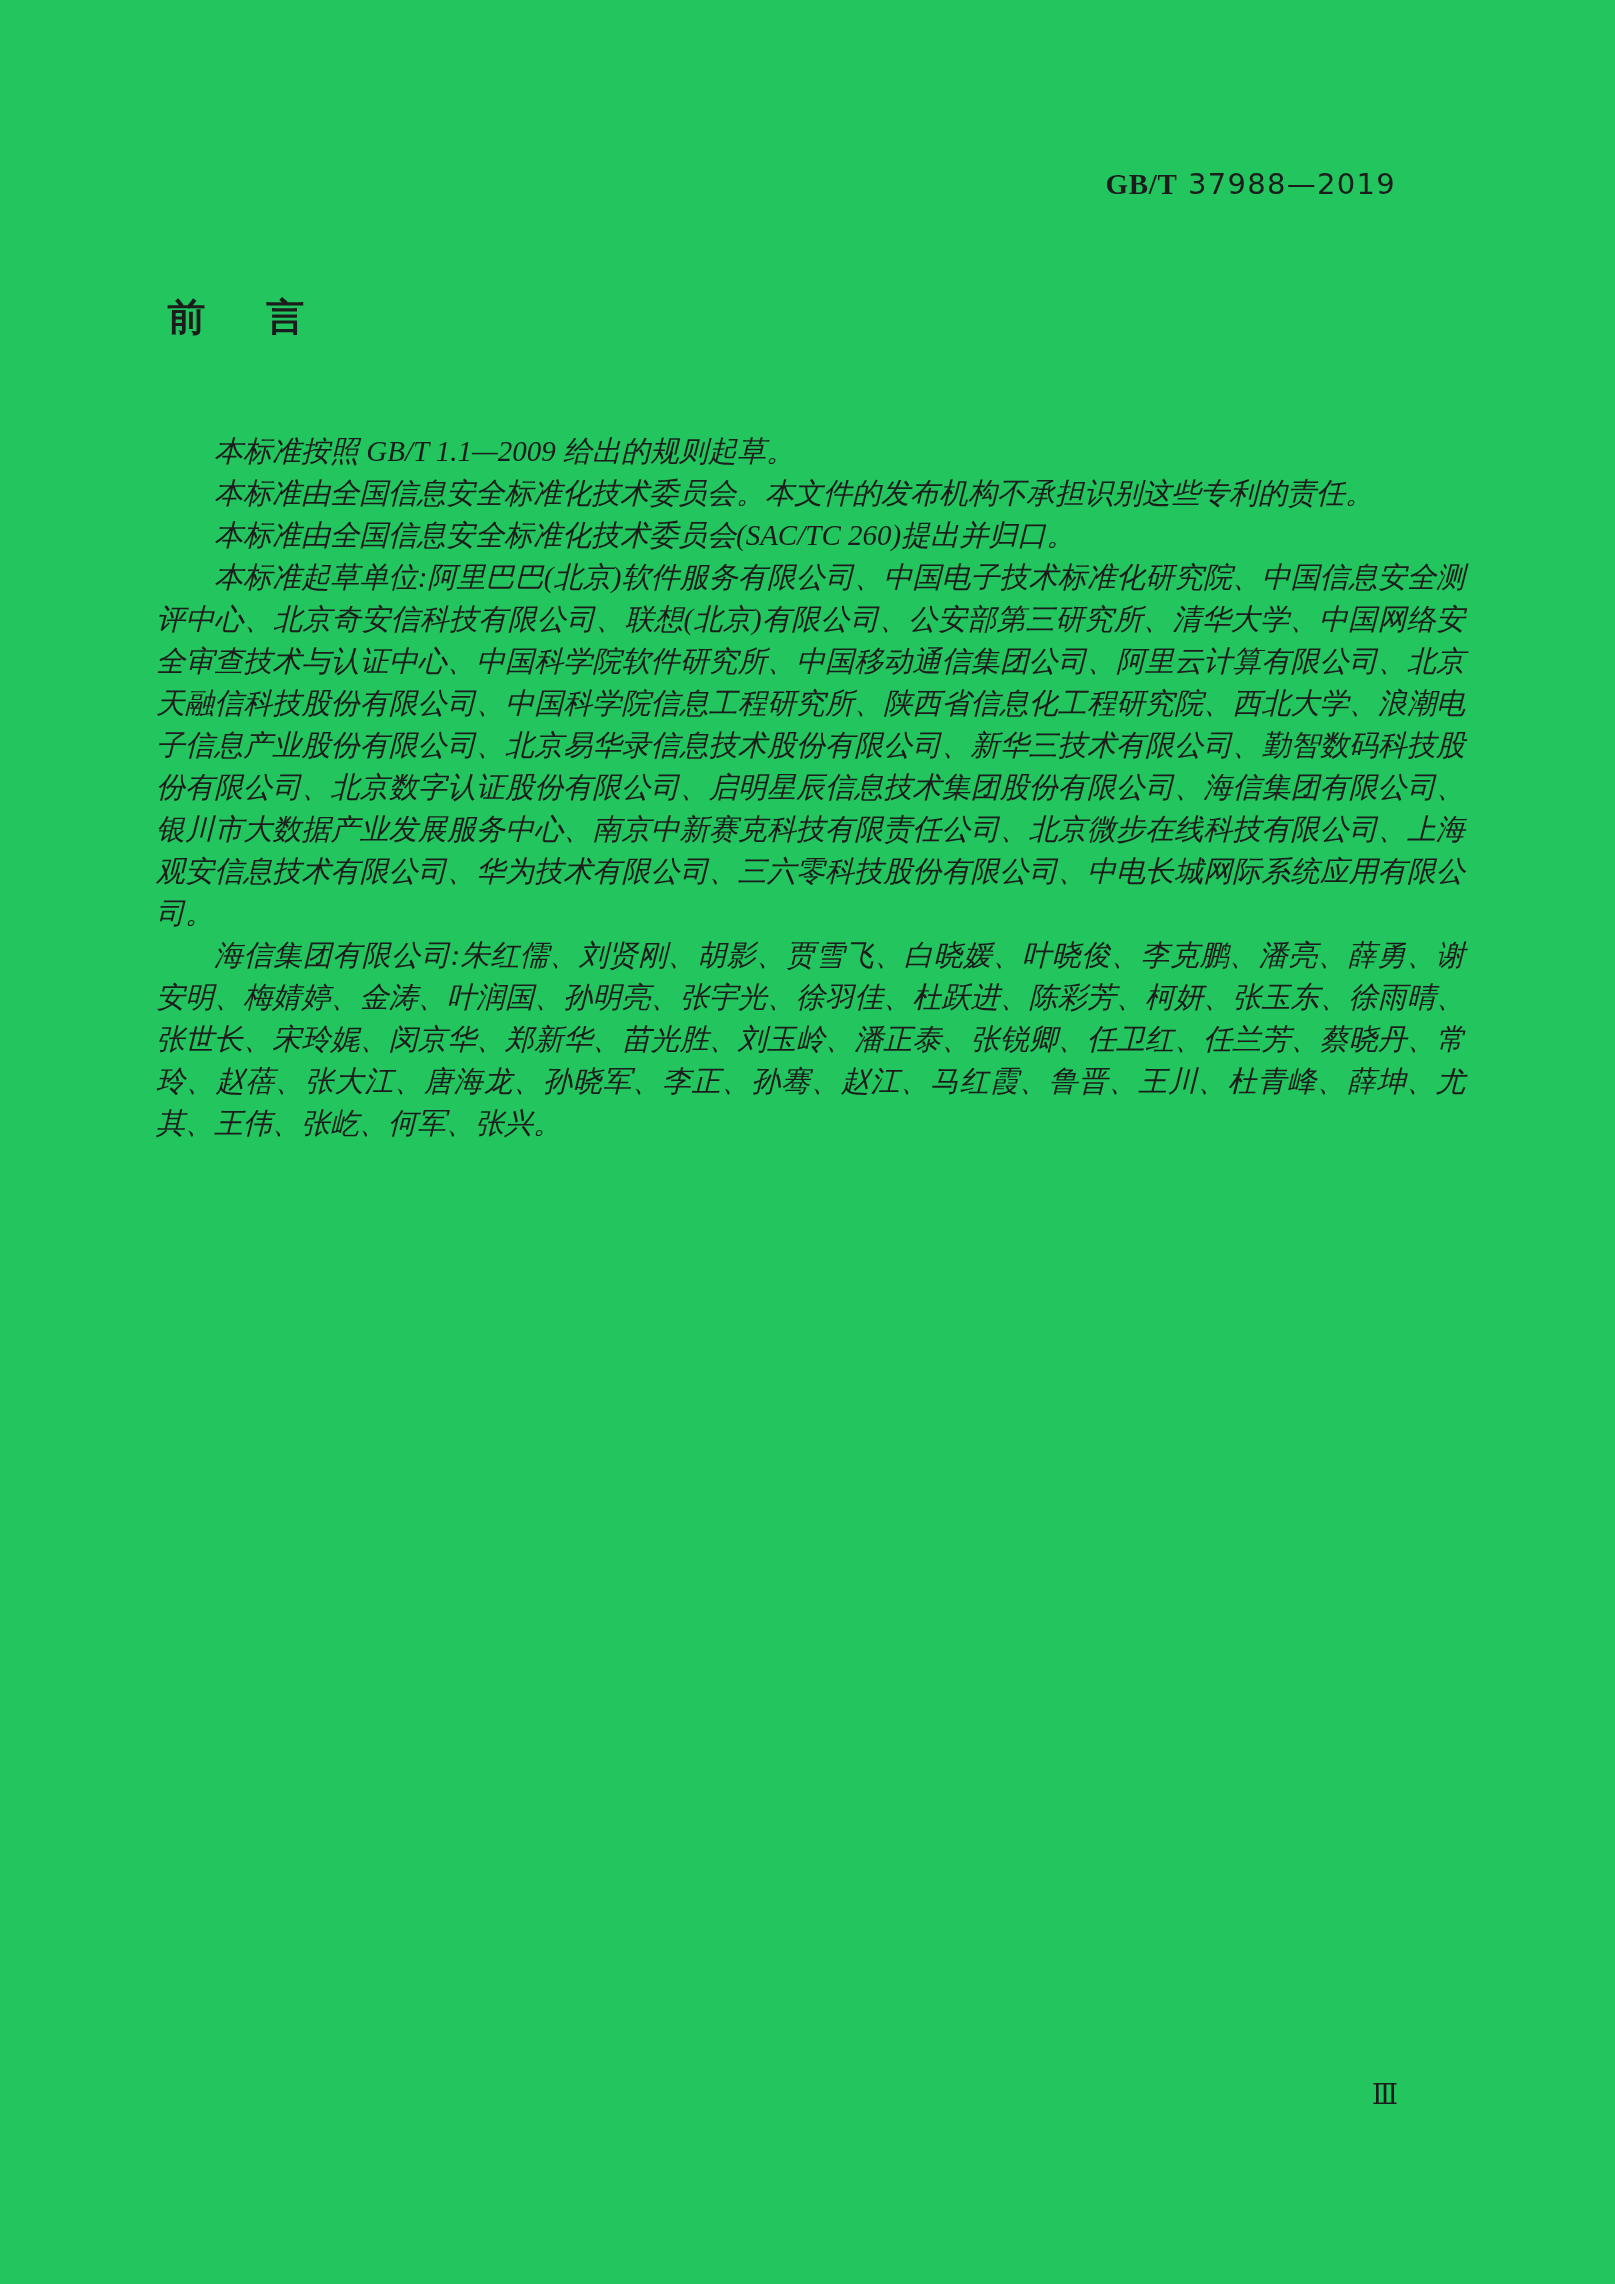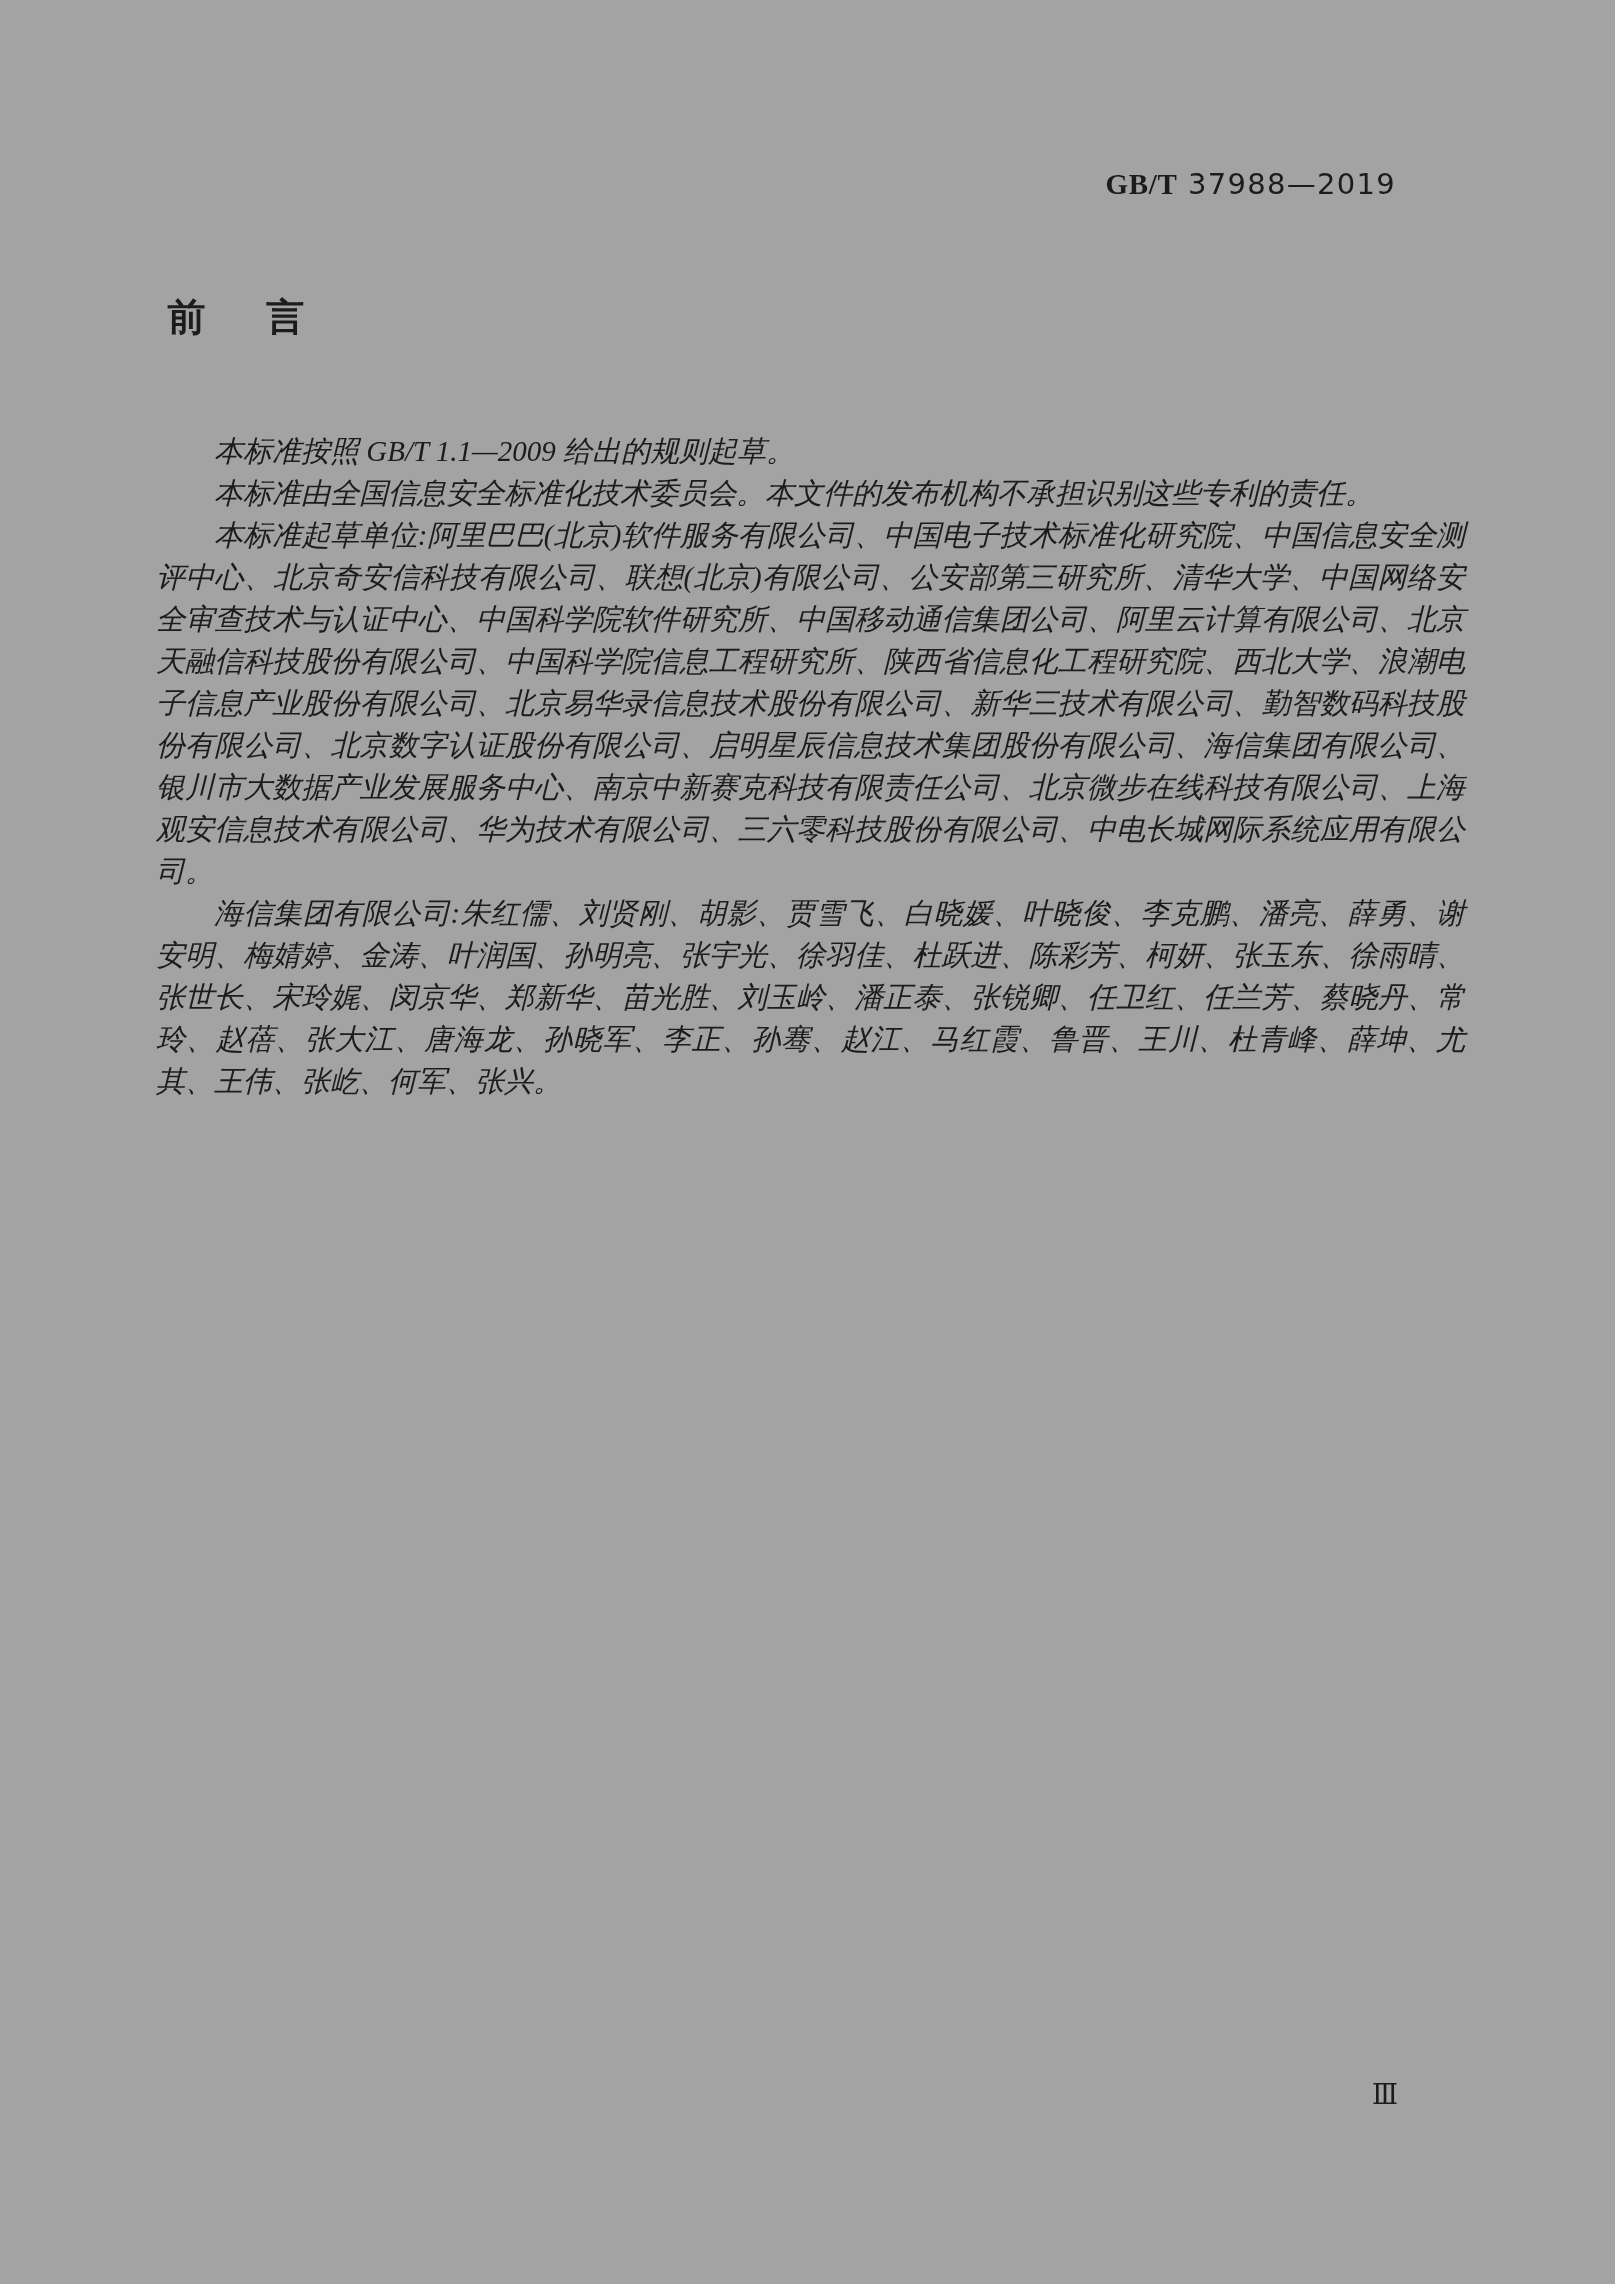--- a/index.html
+++ b/index.html
@@ -4,21 +4,21 @@
 <style>
   html, body {
     margin: 0;
     padding: 0;
     background: #ffffff;
   }
   .page {
     position: relative;
     width: 1616px;
     height: 2284px;
-    background: #a3a3a3;
+    background: #22c55e;
     color: #1c1c1c;
     overflow: hidden;
   }
 
   
   .std-code {
     position: absolute;
     top: 167px;
     right: 220px;
     font-size: 29px;
@@ -84,20 +84,21 @@
 
   <div class="std-code">
     <span class="prefix">GB/T</span><span class="number">37988—2019</span>
   </div>
 
   <div class="page-title">前　言</div>
 
   <div class="body-text">
     <p>本标准按照 GB/T 1.1—2009 给出的规则起草。</p>
     <p>本标准由全国信息安全标准化技术委员会。本文件的发布机构不承担识别这些专利的责任。</p>
+    <p>本标准由全国信息安全标准化技术委员会(SAC/TC 260)提出并归口。</p>
     <p>本标准起草单位:阿里巴巴(北京)软件服务有限公司、中国电子技术标准化研究院、中国信息安全测评中心、北京奇安信科技有限公司、联想(北京)有限公司、公安部第三研究所、清华大学、中国网络安全审查技术与认证中心、中国科学院软件研究所、中国移动通信集团公司、阿里云计算有限公司、北京天融信科技股份有限公司、中国科学院信息工程研究所、陕西省信息化工程研究院、西北大学、浪潮电子信息产业股份有限公司、北京易华录信息技术股份有限公司、新华三技术有限公司、勤智数码科技股份有限公司、北京数字认证股份有限公司、启明星辰信息技术集团股份有限公司、海信集团有限公司、银川市大数据产业发展服务中心、南京中新赛克科技有限责任公司、北京微步在线科技有限公司、上海观安信息技术有限公司、华为技术有限公司、三六零科技股份有限公司、中电长城网际系统应用有限公司。</p>
     <p>海信集团有限公司:朱红儒、刘贤刚、胡影、贾雪飞、白晓媛、叶晓俊、李克鹏、潘亮、薛勇、谢安明、梅婧婷、金涛、叶润国、孙明亮、张宇光、徐羽佳、杜跃进、陈彩芳、柯妍、张玉东、徐雨晴、张世长、宋玲娓、闵京华、郑新华、苗光胜、刘玉岭、潘正泰、张锐卿、任卫红、任兰芳、蔡晓丹、常玲、赵蓓、张大江、唐海龙、孙晓军、李正、孙骞、赵江、马红霞、鲁晋、王川、杜青峰、薛坤、尤其、王伟、张屹、何军、张兴。</p>
   </div>
 
   <div class="page-num">Ⅲ</div>
 
 </div>
 
 
 </body></html>

